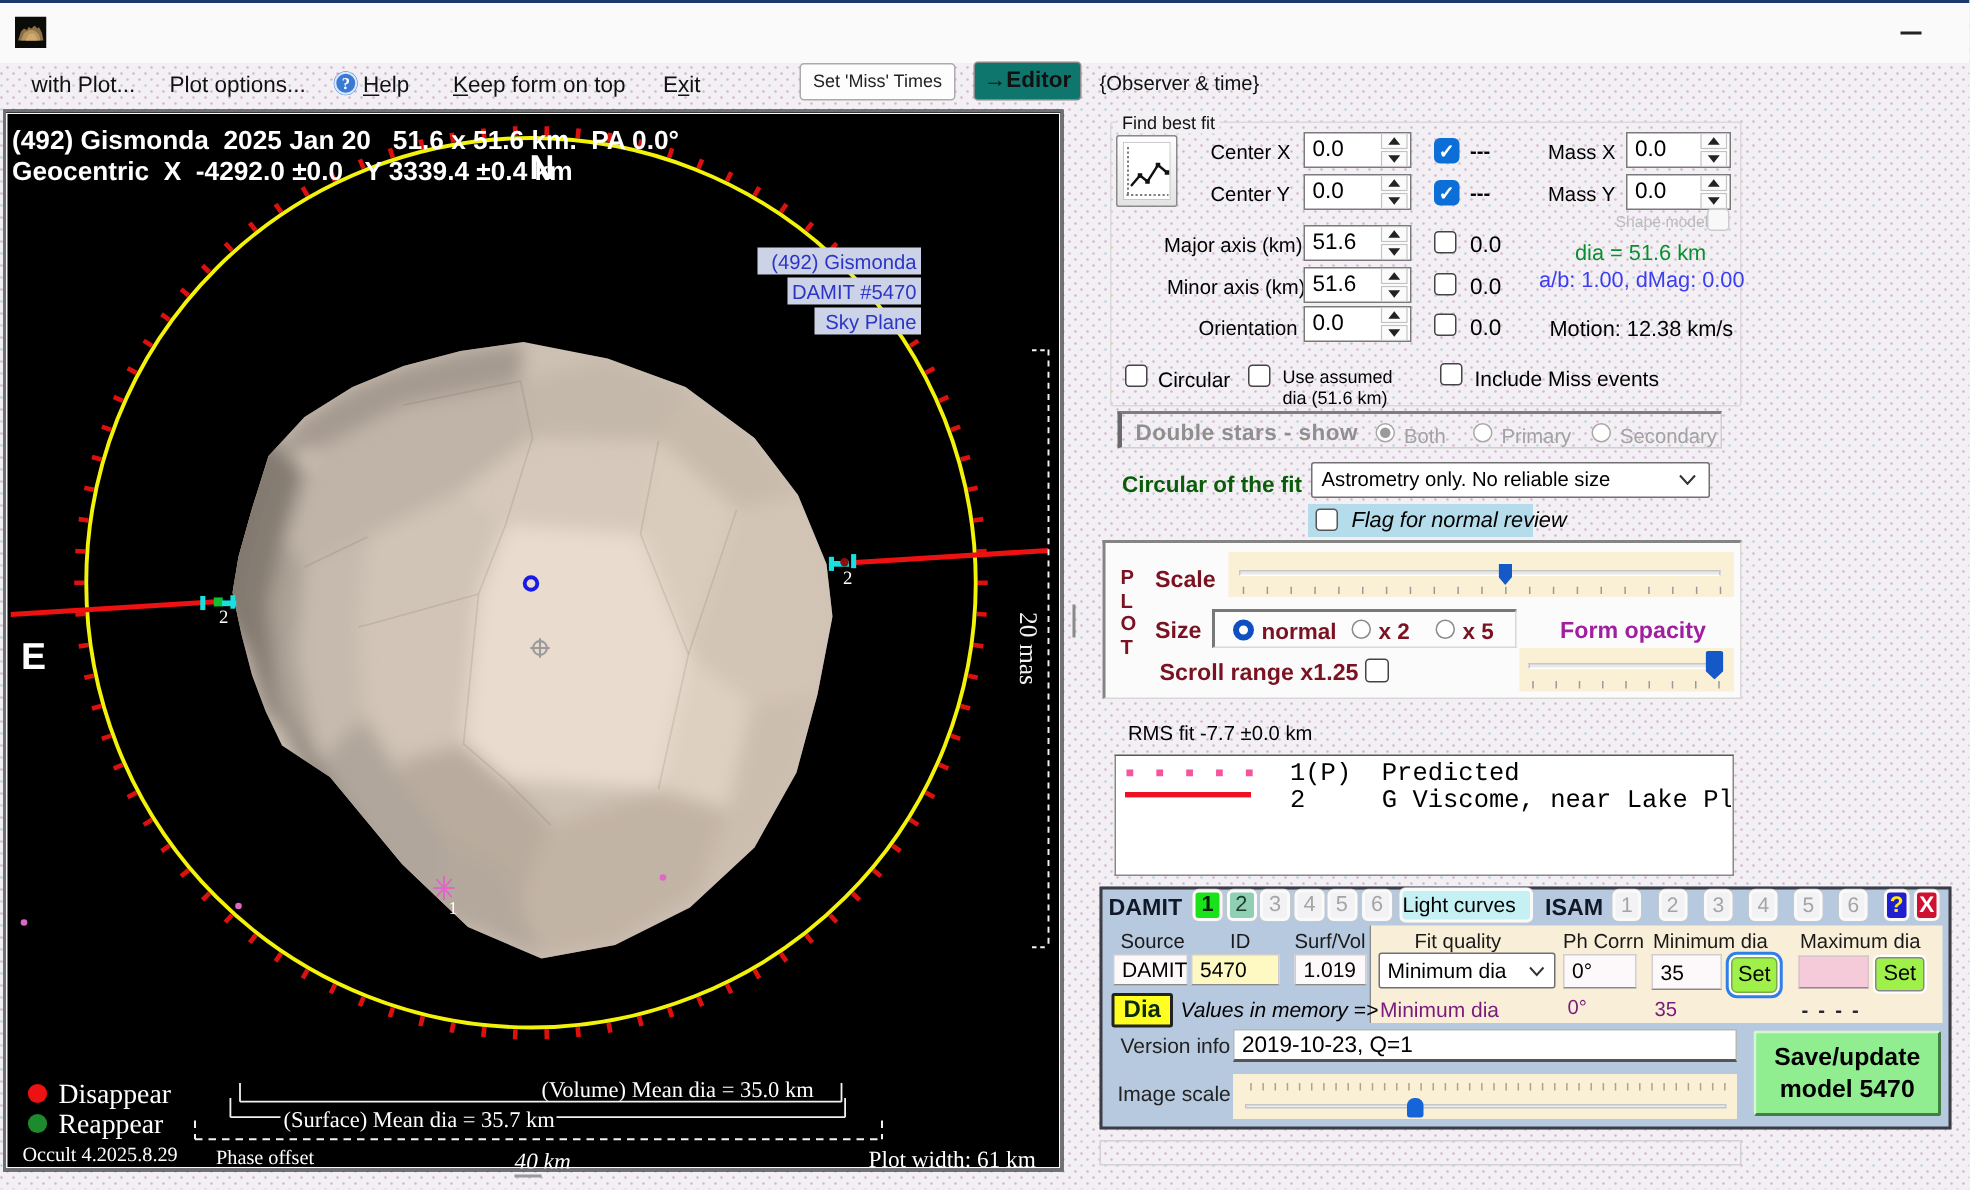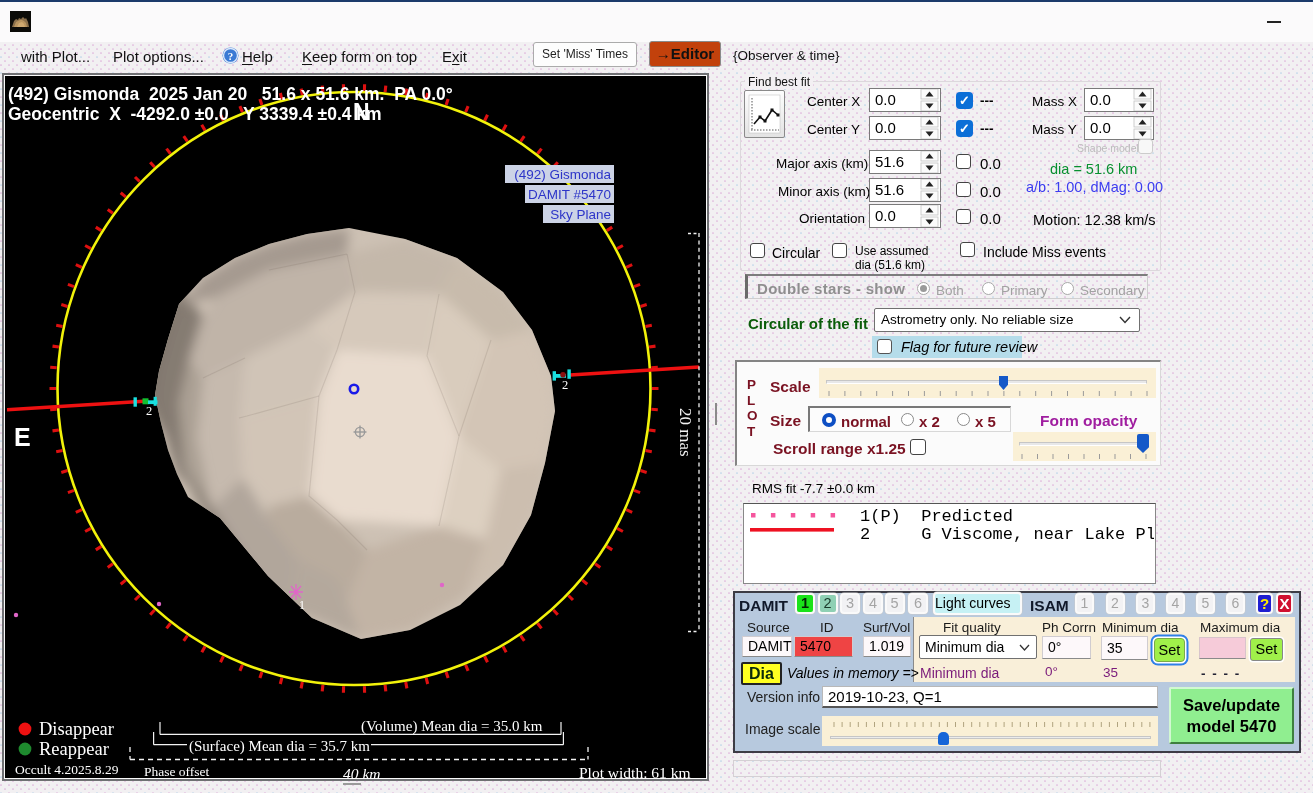--- a/index.html
+++ b/index.html
@@ -10,21 +10,21 @@
   position:relative;
 }
 .abs { position:absolute; }
 .titlebar { position:absolute; left:0; top:0; width:1313px; height:42px; background:#fbfafb; border-top:2px solid #1b3a6b; }
 .ticon { position:absolute; left:10px; top:9px; width:21px; height:21px; }
 .ttext { position:absolute; left:38px; top:11px; font-size:15px; color:#1a1a1a; }
 .minbtn { position:absolute; left:1267px; top:19px; width:14px; height:2px; background:#222; }
 .mitem { position:absolute; top:48px; font-size:15px; color:#111; }
 .mitem u { text-decoration:underline; text-underline-offset:2px; }
 .btn-miss { position:absolute; left:533px; top:42px; width:104px; height:25px; background:#fdfdfd; border:1px solid #ababab; border-radius:3px; font-size:12px; color:#222; text-align:center; line-height:23px; }
-.btn-editor { position:absolute; left:649px; top:41px; width:72px; height:26px; background:#c2410c; border:1px solid #8a8a8a; border-radius:3px; font-size:15px; font-weight:bold; color:#111; text-align:center; line-height:24px; }
+.btn-editor { position:absolute; left:649px; top:41px; width:72px; height:26px; background:#0f766e; border:1px solid #8a8a8a; border-radius:3px; font-size:15px; font-weight:bold; color:#111; text-align:center; line-height:24px; }
 .obstime { position:absolute; left:733px; top:48px; font-size:13.5px; color:#111; }
 .plot { position:absolute; left:2px; top:73px; width:707px; height:708px; border:2px solid #6f7073; background:#000; box-shadow:inset 0 0 0 1px #fafafa; }
 .plot svg { position:absolute; left:3px; top:3px; }
 .gripper { position:absolute; left:343px; top:783px; width:18px; height:2px; background:#9a9a9a; }
 .grouplab { position:absolute; font-size:12px; color:#111; background:#f3f0f3; padding:0 3px; }
 .inp { position:absolute; background:#fff; border:1px solid #7a7a7a; font-size:14px; color:#000; padding-left:5px; }
 .cb { position:absolute; width:15px; height:15px; background:#fff; border:1.6px solid #444; border-radius:3px; }
 .cbblue { position:absolute; width:17px; height:17px; background:#0b6fd7; border-radius:4px; color:#fff; font-size:13px; font-weight:bold; text-align:center; line-height:17px; }
 .lab { position:absolute; font-size:13.5px; color:#000; white-space:nowrap; }
 .rad { position:absolute; width:13px; height:13px; border:1.4px solid #8a8a8a; border-radius:50%; background:#fff; }
@@ -283,21 +283,21 @@
 <div class="rad" style="left:982px;top:282px;border-color:#a8a8a8"></div>
 <div class="lab" style="left:1001px;top:283px;color:#a2a2a2">Primary</div>
 <div class="rad" style="left:1061px;top:282px;border-color:#a8a8a8"></div>
 <div class="lab" style="left:1080px;top:283px;color:#a2a2a2">Secondary</div>
 <div class="lab" style="left:748px;top:315px;font-size:15px;font-weight:bold;color:#0a5c0a">Circular of the fit</div>
 <div class="abs" style="left:874px;top:308px;width:266px;height:24px;background:#fff;border:1px solid #707070;border-radius:2px;font-size:13.5px;line-height:22px;padding-left:6px">Astrometry only. No reliable size<svg style="position:absolute;right:8px;top:7px" width="12" height="8">
       <path d="M1 1 L6 6.5 L11 1" stroke="#333" stroke-width="1.4" fill="none"></path>
     </svg></div>
 <div class="abs" style="left:872px;top:336px;width:150px;height:22px;background:#b5dcea"></div>
 <div class="cb" style="left:877px;top:339px;border-color:#555"></div>
-<div class="lab" style="left:901px;top:339px;font-size:14.5px;font-style:italic">Flag for future review</div>
+<div class="lab" style="left:901px;top:339px;font-size:14.5px;font-style:italic">Flag for normal review</div>
 <div class="abs" style="left:735px;top:360px;width:426px;height:106px;background:#fbfbfb;border-top:2px solid #848484;border-left:2px solid #848484;border-right:1px solid #d8d8d8;border-bottom:1px solid #d8d8d8"></div>
 <div class="lab" style="left:747px;top:377px;font-weight:bold;color:#7a1222;line-height:15.5px;font-size:13.5px">P<br>L<br>O<br>T</div>
 <div class="lab" style="left:770px;top:378px;font-size:15.5px;font-weight:bold;color:#7a1222">Scale</div>
 <div class="abs" style="left:819px;top:368px;width:337px;height:30px;background:#faf0d6"></div>
 <div class="abs" style="left:826px;top:380px;width:321px;height:4px;background:#e8e8e8;border:1px solid #c6c6c6;border-bottom-color:#fff"></div>
 <svg class="abs" style="left:822px;top:391px" width="330" height="6">
     <line x1="7.0" y1="0" x2="7.0" y2="5" stroke="#9a9a9a" stroke-width="1"></line>
     <line x1="22.9" y1="0" x2="22.9" y2="5" stroke="#9a9a9a" stroke-width="1"></line>
     <line x1="38.8" y1="0" x2="38.8" y2="5" stroke="#9a9a9a" stroke-width="1"></line>
     <line x1="54.7" y1="0" x2="54.7" y2="5" stroke="#9a9a9a" stroke-width="1"></line>
@@ -379,21 +379,21 @@
 <div class="abs" style="left:1256px;top:593px;width:17px;height:21px;background:#1f1fd0;border:2px solid #fafafa;box-shadow:0 0 0 .5px #c9c9c9;border-radius:4px;color:#ffee00;font-size:15px;font-weight:bold;text-align:center;line-height:17px">?</div>
 <div class="abs" style="left:1276px;top:593px;width:17px;height:21px;background:#d01030;border:2px solid #fafafa;box-shadow:0 0 0 .5px #c9c9c9;border-radius:4px;color:#ffffff;font-size:15px;font-weight:bold;text-align:center;line-height:17px">X</div>
 <div class="lab" style="left:747px;top:620px;font-size:13.5px;color:#1a1a1a">Source</div>
 <div class="lab" style="left:820px;top:620px;font-size:13.5px;color:#1a1a1a">ID</div>
 <div class="lab" style="left:863px;top:620px;font-size:13.5px;color:#1a1a1a">Surf/Vol</div>
 <div class="lab" style="left:943px;top:620px;font-size:13.5px;color:#1a1a1a">Fit quality</div>
 <div class="lab" style="left:1042px;top:620px;font-size:13.5px;color:#1a1a1a">Ph Corrn</div>
 <div class="lab" style="left:1102px;top:620px;font-size:13.5px;color:#1a1a1a">Minimum dia</div>
 <div class="lab" style="left:1200px;top:620px;font-size:13.5px;color:#1a1a1a">Maximum dia</div>
 <div class="abs" style="left:742px;top:636px;width:50px;height:21px;background:#fdf8fa;border:1px solid #d0ccd0;border-bottom:1.5px solid #8a8a8a;font-size:14px;line-height:19px;padding-left:5px">DAMIT</div>
-<div class="abs" style="left:794px;top:636px;width:59px;height:21px;background:#ef4444;border:1px solid #d0ccd0;border-bottom:1.5px solid #8a8a8a;font-size:14px;line-height:19px;padding-left:5px">5470</div>
+<div class="abs" style="left:794px;top:636px;width:59px;height:21px;background:#fef9c3;border:1px solid #d0ccd0;border-bottom:1.5px solid #8a8a8a;font-size:14px;line-height:19px;padding-left:5px">5470</div>
 <div class="abs" style="left:863px;top:636px;width:48px;height:21px;background:#fdf8fa;border:1px solid #d0ccd0;border-bottom:1.5px solid #8a8a8a;font-size:14px;line-height:19px;padding-left:5px">1.019</div>
 <div class="abs" style="left:919px;top:635px;width:118px;height:24px;background:#fff;border:1px solid #707070;border-radius:2px;font-size:14px;line-height:22px;padding-left:5px">Minimum dia<svg style="position:absolute;right:6px;top:8px" width="11" height="8">
       <path d="M1 1 L5.5 6 L10 1" stroke="#333" stroke-width="1.3" fill="none"></path>
     </svg></div>
 <div class="abs" style="left:1042px;top:636px;width:49px;height:23px;background:#fdf8fa;border:1px solid #d0ccd0;border-bottom:1.5px solid #8a8a8a;font-size:14px;line-height:21px;padding-left:5px">0°</div>
 <div class="abs" style="left:1101px;top:636px;width:47px;height:24px;background:#fdf8fa;border:1px solid #d0ccd0;border-bottom:1.5px solid #8a8a8a;font-size:14px;line-height:22px;padding-left:5px">35</div>
 <div class="abs" style="left:1154px;top:638px;width:31px;height:24px;background:#a0f04a;border:1px solid #7aaa4a;border-radius:4px;box-shadow:0 0 0 1.5px #fff,0 0 0 3.5px #2f7fe8;font-size:14.5px;text-align:center;line-height:22px">Set</div>
 <div class="abs" style="left:1199px;top:637px;width:47px;height:22px;background:#f6cbd9;border:1px solid #d8c4cc;border-bottom:1.5px solid #8a8a8a"></div>
 <div class="abs" style="left:1250px;top:638px;width:33px;height:23px;background:#a0f04a;border:1px solid #888;border-radius:3px;box-shadow:0 0 0 1.5px #fff;font-size:14.5px;text-align:center;line-height:21px">Set</div>
 <div class="abs" style="left:741px;top:662px;width:41px;height:23px;background:#ffff21;border:2px solid #222;border-radius:2px;font-size:16px;font-weight:bold;text-align:center;line-height:19px;color:#0a2a0a">Dia</div>

